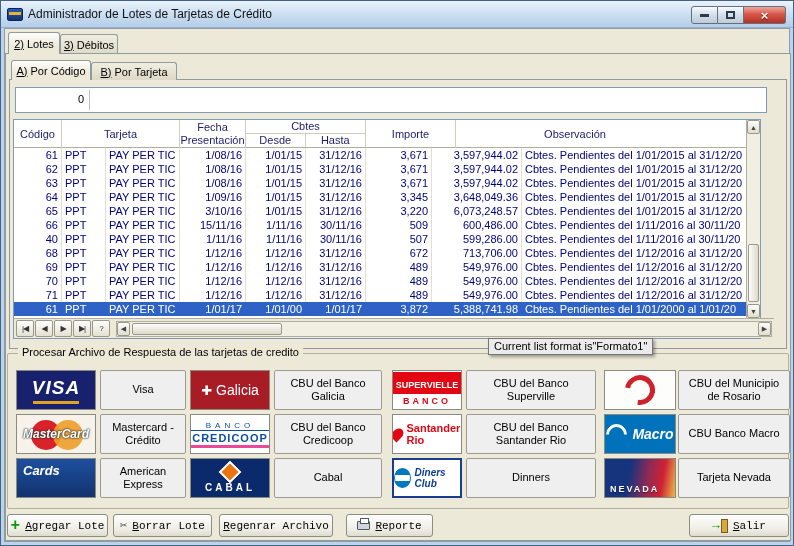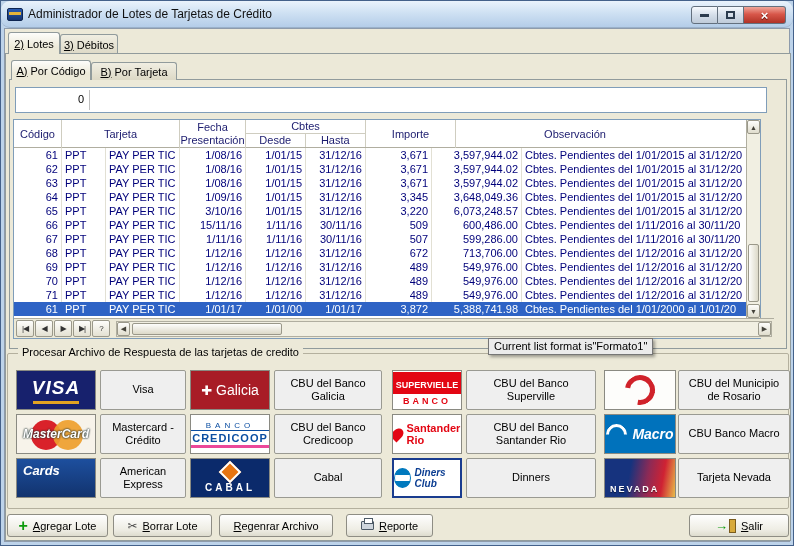--- a/index.html
+++ b/index.html
@@ -5,21 +5,21 @@
   * { box-sizing: border-box; margin: 0; padding: 0; }
   html,body { background:#777; font-family:"Liberation Sans", sans-serif; }
   #window {
     position:relative; width:794px; height:546px; margin:0 auto;
     background:#bdd3ea; border:1px solid #44618a; overflow:hidden;
     font-size:11px; color:#000;
   }
   
   .titlebar{position:absolute;left:0;top:0;right:0;height:27px;
     background:linear-gradient(#eaf3fc,#cfe1f3 45%,#b4cde8);
-    display:flex;align-items:center;padding:0 6px;border-bottom:1px solid #9ab1c9;border-radius:9px;}
+    display:flex;align-items:center;padding:0 6px;border-bottom:1px solid #9ab1c9;}
   .app-icon{width:16px;height:13px;background:linear-gradient(#2a5bb0,#14336e);
     border:1px solid #0d2450;border-radius:2px;position:relative;margin-right:5px;}
   .app-icon::after{content:"";position:absolute;left:1px;right:1px;top:3px;height:3px;background:#e3b33a;}
   .title-text{font-size:12px;color:#111;}
   .win-controls{position:absolute;right:7px;top:5px;display:flex;}
   .win-btn{height:18px;border:1px solid #63707e;display:flex;align-items:center;justify-content:center;
     background:linear-gradient(#f7fafd,#d4dee9 50%,#bfcbd9);}
   .win-btn.min{width:27px;border-radius:3px 0 0 3px;}
   .win-btn.max{width:26px;border-left:none;}
   .win-btn.close{width:42px;border-left:none;border-radius:0 3px 3px 0;
@@ -127,21 +127,21 @@
   .logo-diners{background:#fff;border:2px solid #1a3c8f;flex-direction:row;gap:4px;}
   .logo-diners::before{content:"";width:18px;height:18px;border-radius:50%;
     background:linear-gradient(#0079be 35%,#fff 35%,#fff 65%,#0079be 65%);border:1px solid #0079be;}
   .logo-diners .line-0{color:#0b3d91;font-style:italic;font-size:10px;font-weight:bold;}
   .logo-nevada{background:linear-gradient(100deg,#16337e 35%,#8e2a55 60%,#cf2233 80%,#e8bc4a 100%);align-items:flex-start;justify-content:flex-end;padding:3px 5px;}
   .logo-nevada .line-0{color:#fff;font-weight:bold;font-size:9px;letter-spacing:2px;text-shadow:0 1px 1px #00000080;}
   
   .action-bar{position:absolute;left:0;top:513px;width:794px;height:24px;z-index:6;}
   .action-btn{position:absolute;top:0;height:23px;background:linear-gradient(#fefefe,#eeede4 70%,#dedcce);
     border:1px solid #8e8d84;border-radius:3px;display:flex;align-items:center;justify-content:center;gap:5px;
-    font-size:11px;color:#000;font-family:Liberation Sans, sans-serif;}
+    font-size:11px;color:#000;font-family:Liberation Mono, monospace;}
   .act-0{left:6px;width:101px;} .act-1{left:112px;width:99px;} .act-2{left:218px;width:114px;}
   .act-3{left:345px;width:87px;} .act-4{left:688px;width:100px;}
   .ico{display:inline-flex;align-items:center;justify-content:center;}
   .ico-plus::before{content:"+";color:#0c9a0c;font-weight:bold;font-size:16px;line-height:12px;}
   .ico-scissors::before{content:"✂";font-size:12px;color:#444;}
   .ico-printer{width:13px;height:9px;background:#cfd6dd;border:1px solid #4d5a66;border-radius:1px;position:relative;}
   .ico-printer::before{content:"";position:absolute;left:2px;top:-4px;width:7px;height:4px;background:#fff;border:1px solid #4d5a66;}
   .ico-exit{gap:1px;}
   .ico-exit::before{content:"→";color:#0c9a0c;font-weight:bold;font-size:13px;line-height:11px;}
   .ico-exit::after{content:"";width:5px;height:12px;background:#d8aa3c;border:1px solid #7a5c1e;}
@@ -268,21 +268,21 @@
           <div class="cell c1 l">PPT</div>
           <div class="cell c2 l">PAY PER TIC</div>
           <div class="cell c3 r">15/11/16</div>
           <div class="cell c4 r">1/11/16</div>
           <div class="cell c5 r">30/11/16</div>
           <div class="cell c6 r">509</div>
           <div class="cell c7 r">600,486.00</div>
           <div class="cell c8 l">Cbtes. Pendientes del 1/11/2016 al 30/11/20</div>
         </div>
         <div class="grid-row">
-          <div class="cell c0 r">67</div>
+          <div class="cell c0 r">40</div>
           <div class="cell c1 l">PPT</div>
           <div class="cell c2 l">PAY PER TIC</div>
           <div class="cell c3 r">1/11/16</div>
           <div class="cell c4 r">1/11/16</div>
           <div class="cell c5 r">30/11/16</div>
           <div class="cell c6 r">507</div>
           <div class="cell c7 r">599,286.00</div>
           <div class="cell c8 l">Cbtes. Pendientes del 1/11/2016 al 30/11/20</div>
         </div>
         <div class="grid-row">

